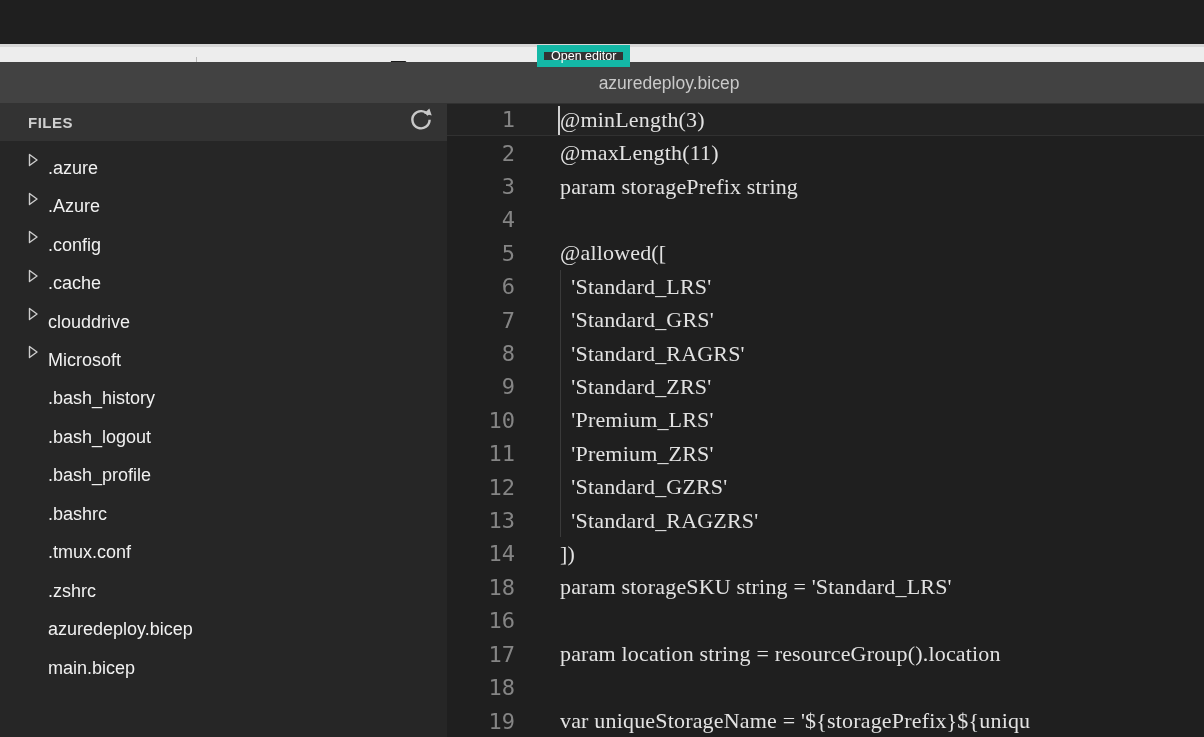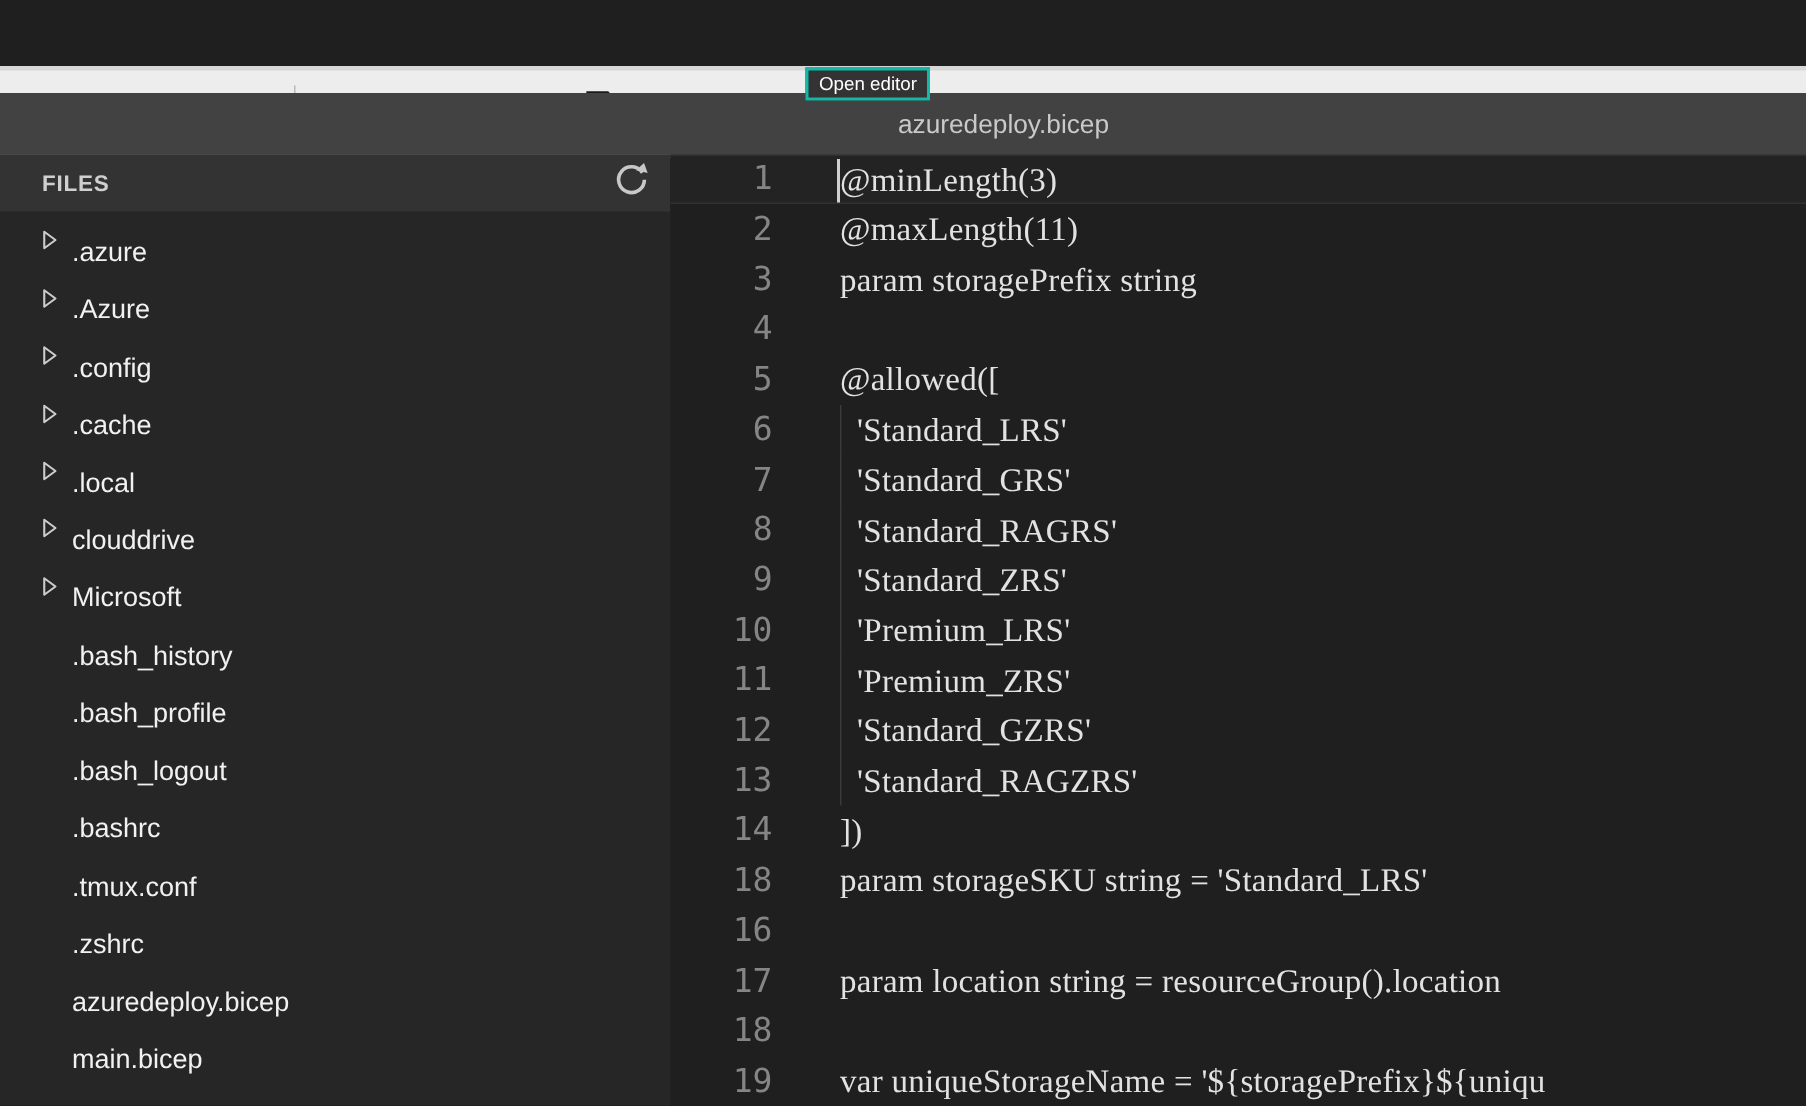--- a/index.html
+++ b/index.html
@@ -30,21 +30,21 @@
   }
   .tb-btn svg{display:block;}
   .glyph-q{font-size:28px;color:#1a1a1a;font-weight:400;line-height:1;}
   .glyph-braces{font-size:23px;color:#a6a6a6;line-height:1;letter-spacing:1px;}
   .minimize-dash{
     position:absolute;right:0px;top:29px;width:9px;height:5px;background:#161616;
   }
   
   .tooltip{
     position:absolute;left:537px;top:45px;height:22px;z-index:50;
-    background:#333333;border:2px solid #14b8a6;color:#ffffff;
+    background:#333333;border:7px solid #14b8a6;color:#ffffff;
     font-size:12.5px;display:flex;align-items:center;padding:0 7px;
     box-sizing:border-box;white-space:nowrap;
   }
   
   .titlebar{
     position:absolute;left:0;top:62px;width:1204px;height:41px;background:#424242;
   }
   .title-text{
     position:absolute;left:669px;top:50%;transform:translate(-50%,-50%);
     color:#c9c9c9;font-size:17.5px;white-space:nowrap;
@@ -232,49 +232,41 @@
           </svg>
         </span>
         <span class="tree-label">.cache</span>
       </div>
       <div class="tree-row">
         <span class="twisty">
           <svg width="11" height="14" viewBox="0 0 11 14">
             <path d="M1.5 1.5 L9 7 L1.5 12.5 Z" fill="none" stroke="#cccccc" stroke-width="1.4" stroke-linejoin="round"></path>
           </svg>
         </span>
-        <span class="tree-label">.local</span>
-      </div>
-      <div class="tree-row">
-        <span class="twisty">
-          <svg width="11" height="14" viewBox="0 0 11 14">
-            <path d="M1.5 1.5 L9 7 L1.5 12.5 Z" fill="none" stroke="#cccccc" stroke-width="1.4" stroke-linejoin="round"></path>
-          </svg>
-        </span>
         <span class="tree-label">clouddrive</span>
       </div>
       <div class="tree-row">
         <span class="twisty">
           <svg width="11" height="14" viewBox="0 0 11 14">
             <path d="M1.5 1.5 L9 7 L1.5 12.5 Z" fill="none" stroke="#cccccc" stroke-width="1.4" stroke-linejoin="round"></path>
           </svg>
         </span>
         <span class="tree-label">Microsoft</span>
       </div>
       <div class="tree-row">
         <span class="twisty"></span>
         <span class="tree-label">.bash_history</span>
       </div>
       <div class="tree-row">
         <span class="twisty"></span>
+        <span class="tree-label">.bash_logout</span>
+      </div>
+      <div class="tree-row">
+        <span class="twisty"></span>
         <span class="tree-label">.bash_profile</span>
-      </div>
-      <div class="tree-row">
-        <span class="twisty"></span>
-        <span class="tree-label">.bash_logout</span>
       </div>
       <div class="tree-row">
         <span class="twisty"></span>
         <span class="tree-label">.bashrc</span>
       </div>
       <div class="tree-row">
         <span class="twisty"></span>
         <span class="tree-label">.tmux.conf</span>
       </div>
       <div class="tree-row">

